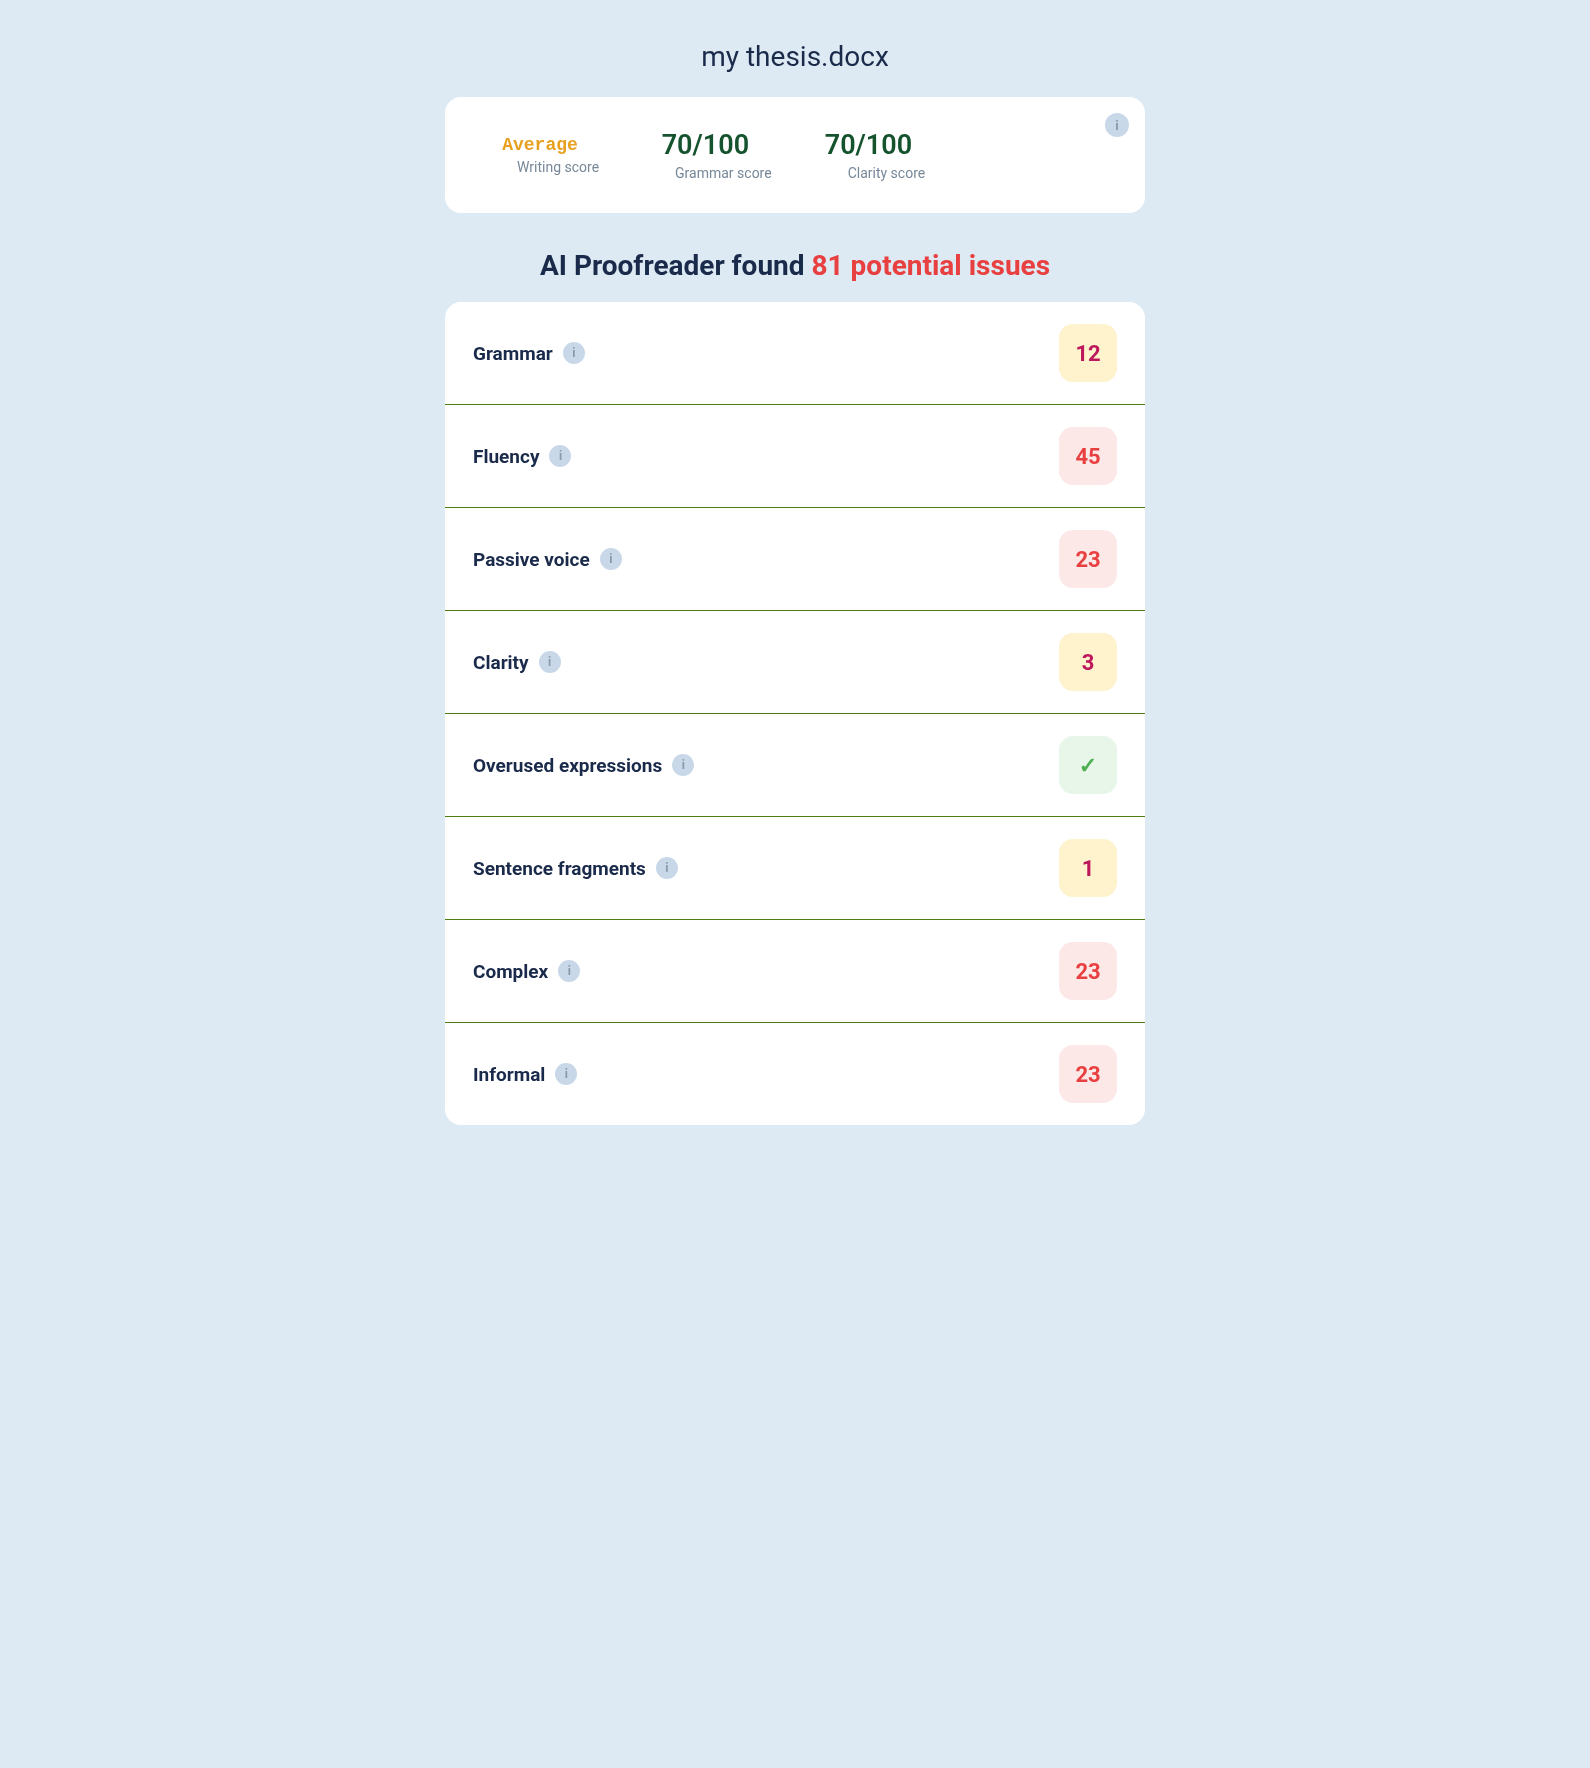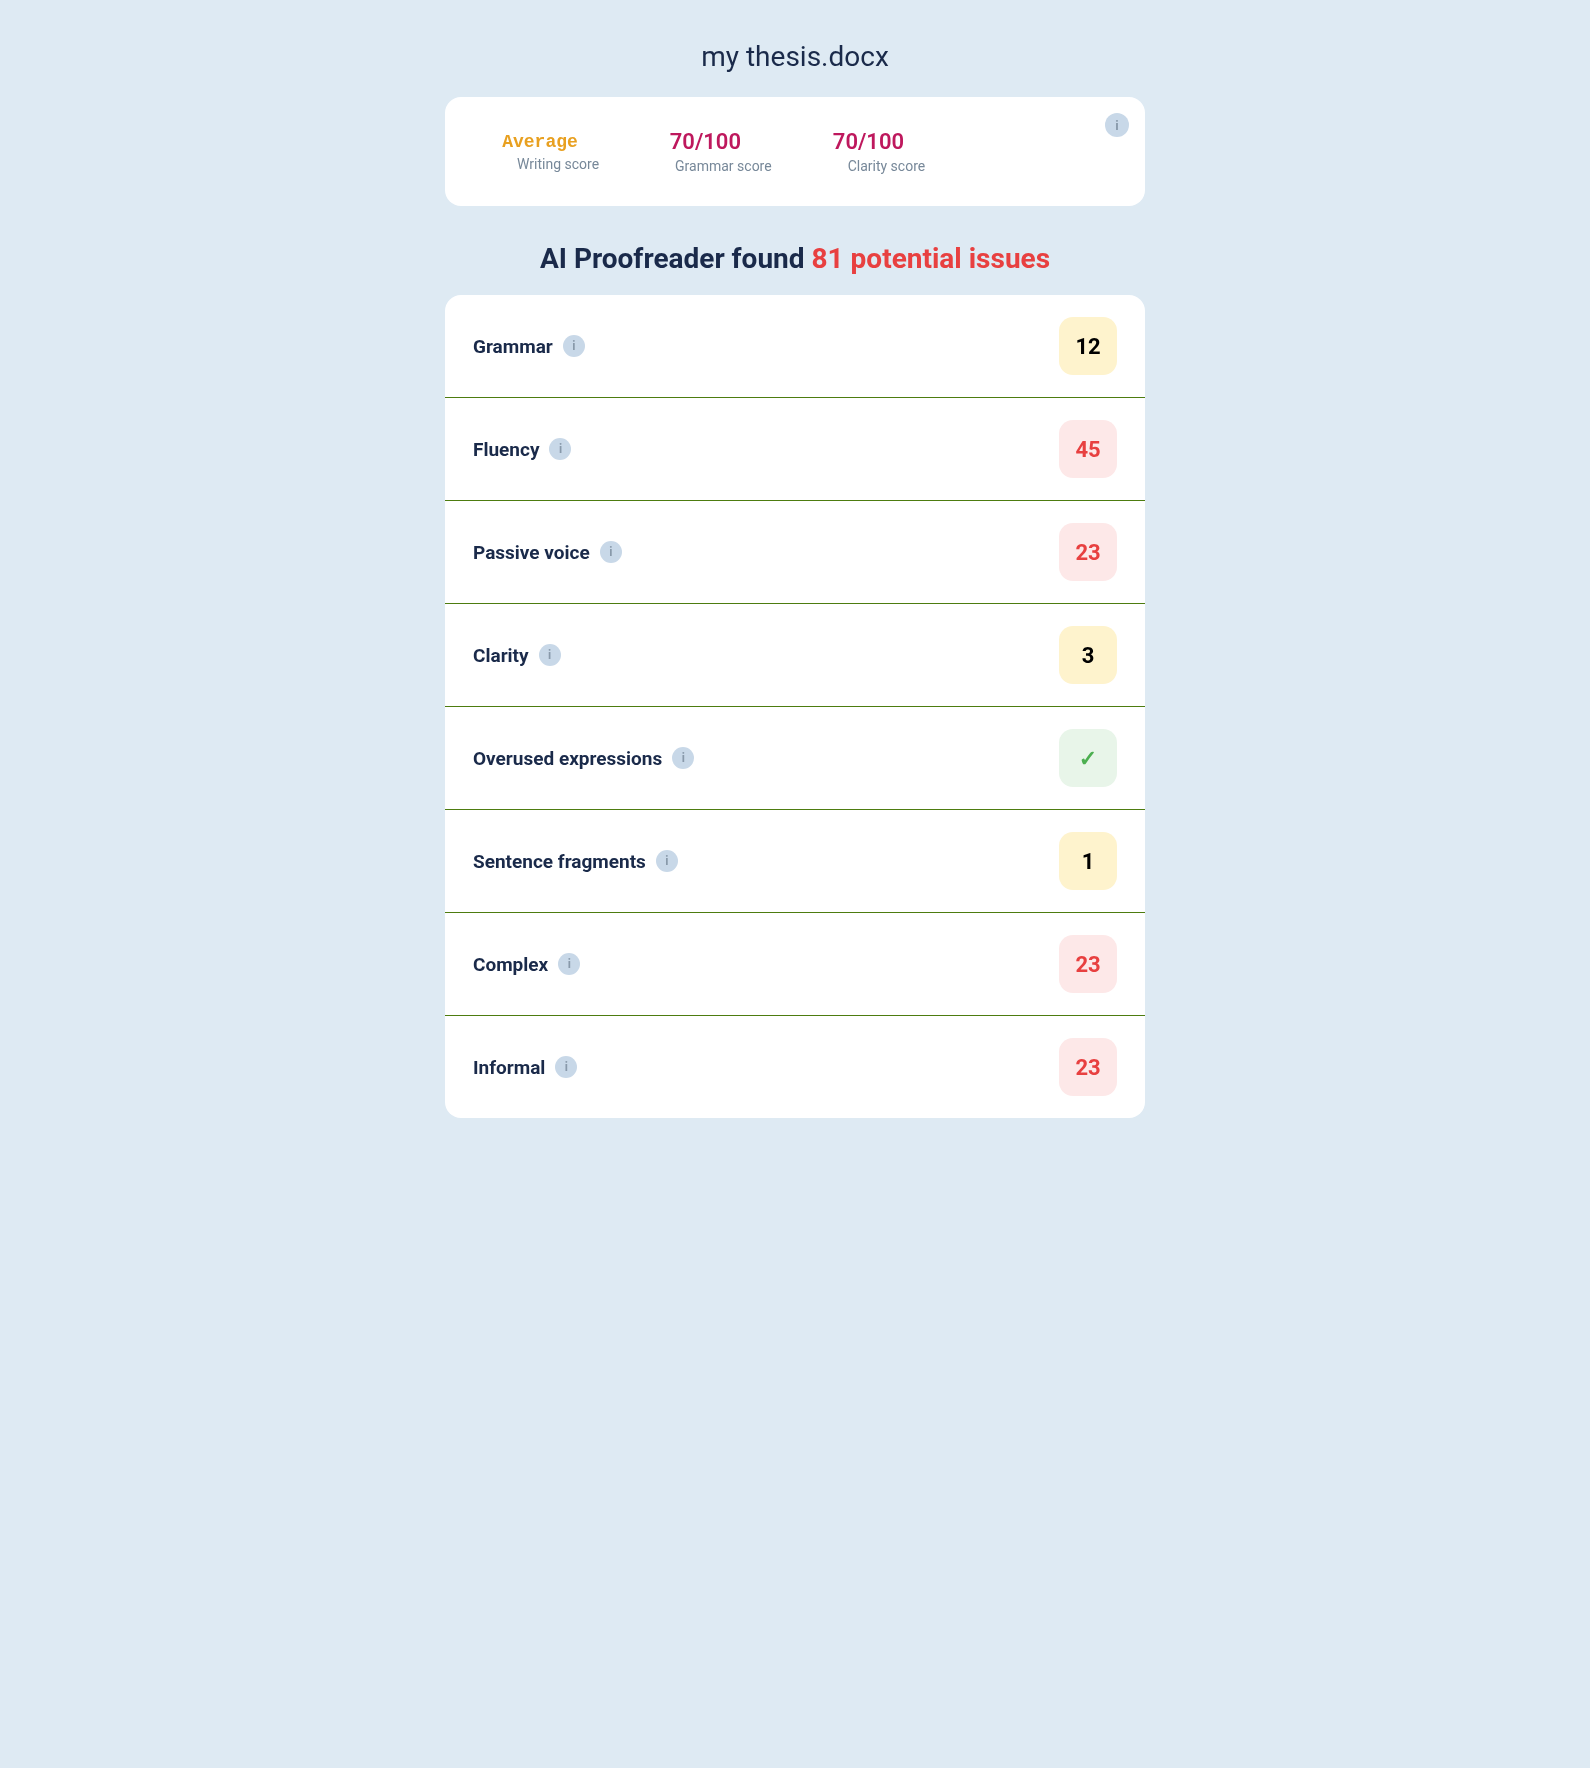--- a/index.html
+++ b/index.html
@@ -91,23 +91,23 @@
       align-items: center;
       gap: 4px;
     }
     .metric-label-writing {
       font-size: 18px;
       font-weight: 700;
       color: #e8a020;
       font-family: Liberation Mono, monospace;
     }
     .metric-value {
-      font-size: 22px;
+      font-size: 27px;
       font-weight: 600;
-      color: #be185d;
+      color: #14532d;
     }
     .metric-sublabel {
       font-size: 14px;
       color: #778899;
       font-weight: 400;
       margin-left: 36px;
     }
     .proofreader-heading {
       text-align: center;
       font-size: 28px;
@@ -159,21 +159,21 @@
       width: 58px;
       height: 58px;
       border-radius: 14px;
       display: flex;
       align-items: center;
       justify-content: center;
       font-size: 22px;
       font-weight: 700;
       flex-shrink: 0;
     }
-    .badge-yellow { background: #fef3cd; color: #000000; }
+    .badge-yellow { background: #fef3cd; color: #be185d; }
     .badge-red { background: #fde8e8; color: #e84040; }
     .badge-green { background: #e8f5e9; color: #4caf50; }
     .check-mark {
       font-size: 22px;
     }
   </style>
 </head>
 <body>
 
 <div class="container">

